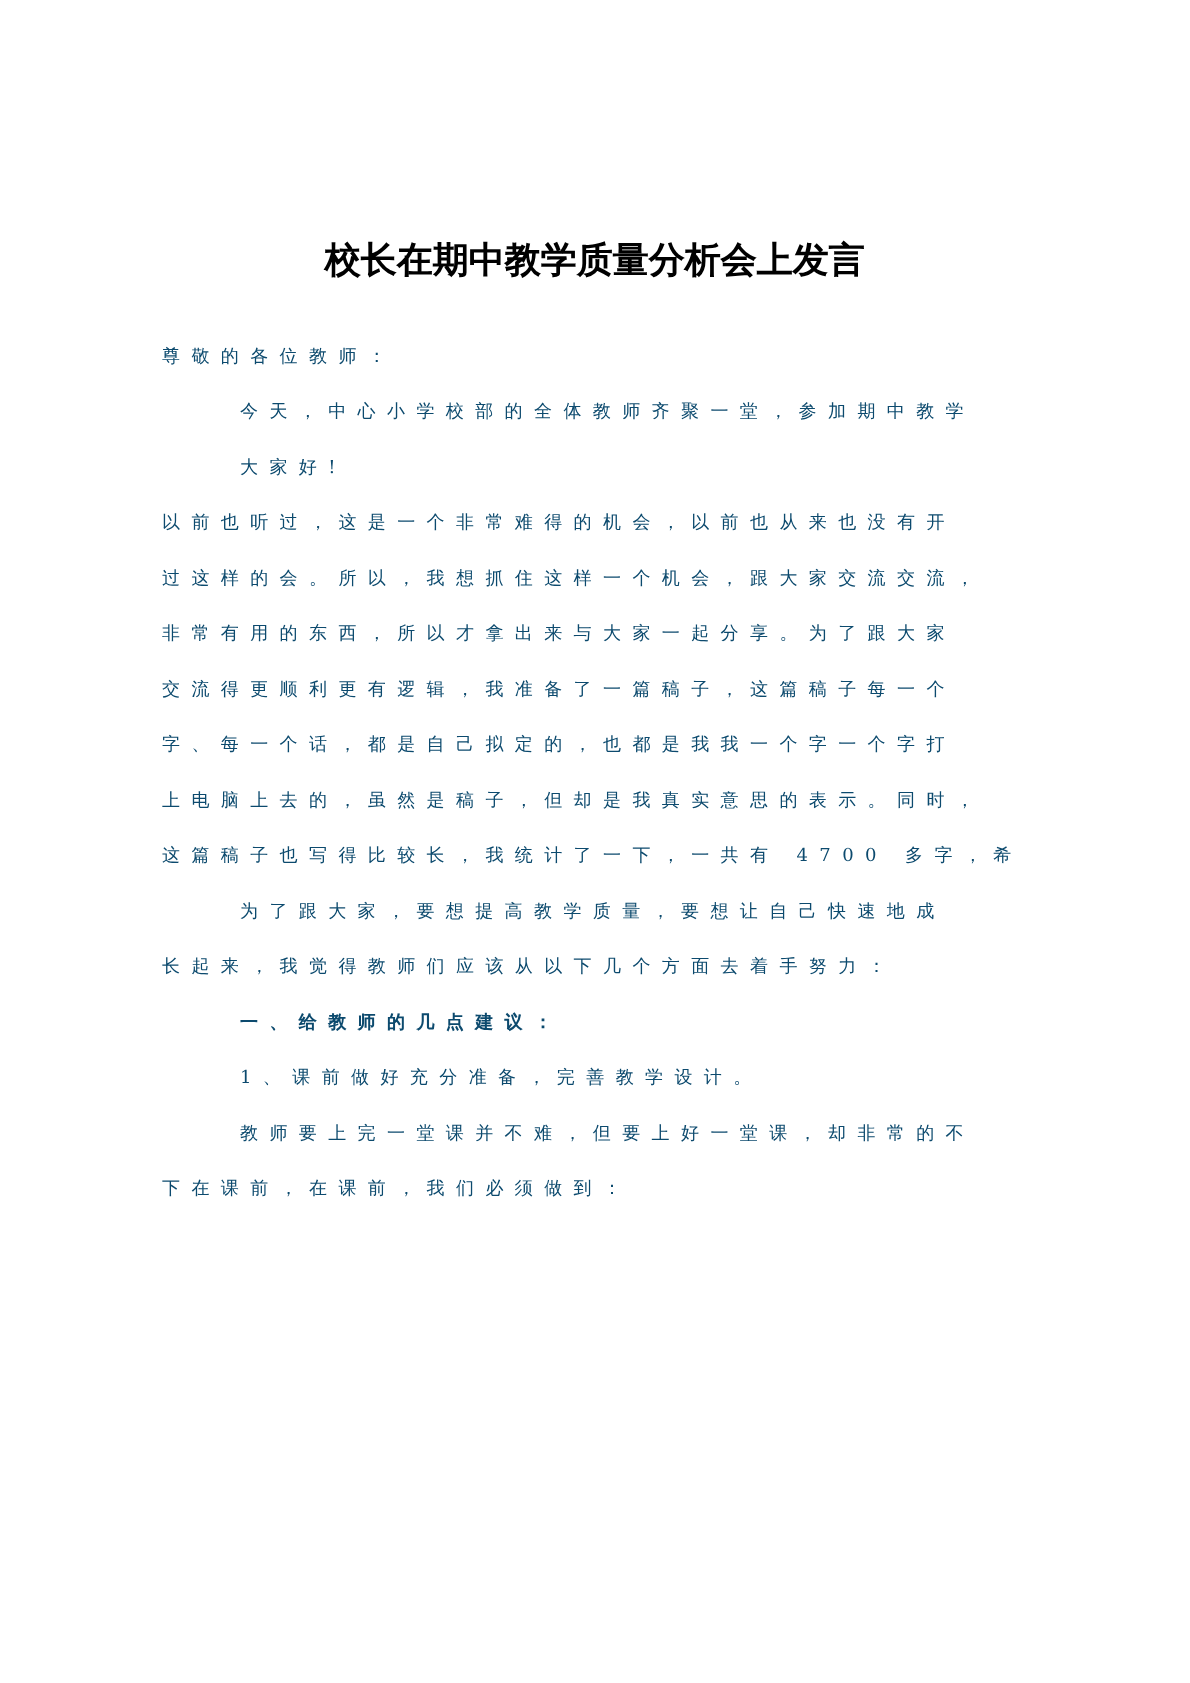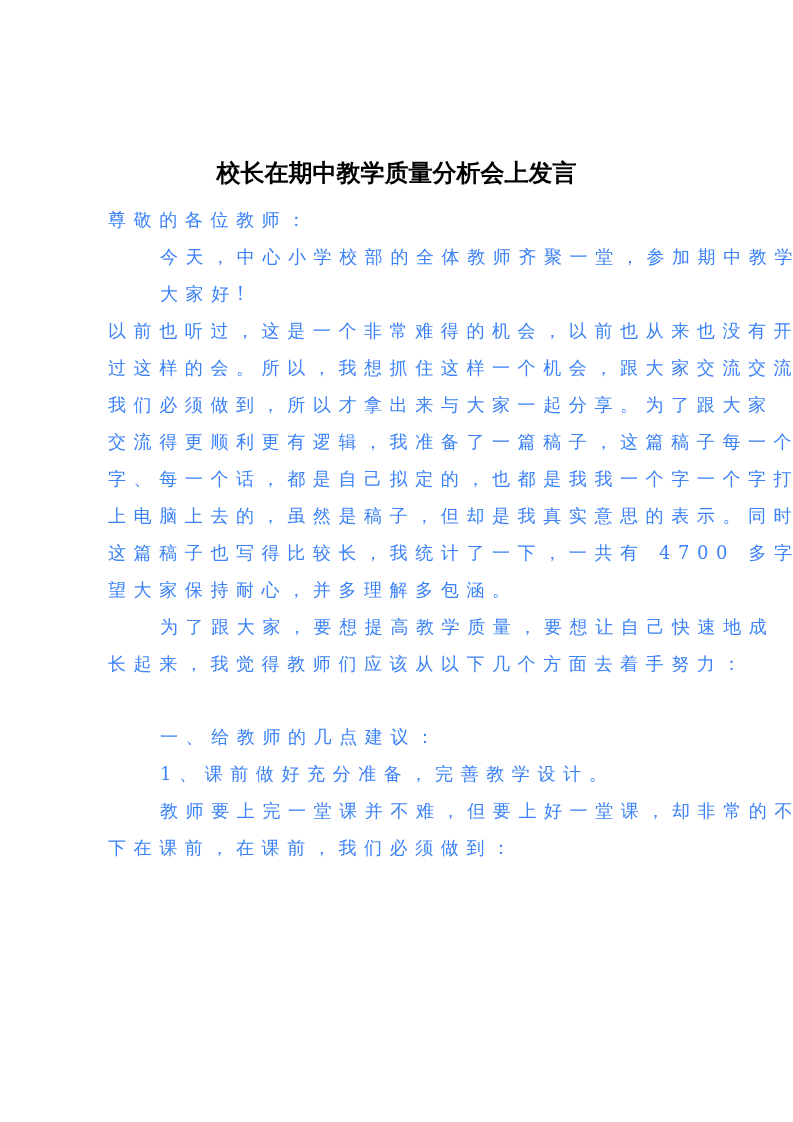--- a/index.html
+++ b/index.html
@@ -31,56 +31,55 @@
       font-family: "DejaVu Sans", sans-serif;
       font-weight: bold;
       font-size: 24px;
       letter-spacing: 0px;
       line-height: 36px;
       color: #000000;
     }
     .body-text {
       position: absolute;
       left: 108px;
-      top: 201px;
+      top: 219px;
       width: 582px;
       font-family: "DejaVu Serif", serif;
-      font-size: 18px;
+      font-size: 12px;
       line-height: 37px;
       letter-spacing: 7.6px;
-      color: #3b82f6;
+      color: #0c4a6e;
       text-align: justify;
     }
     .line {
       display: block;
       white-space: nowrap;
       height: 37px;
       overflow: visible;
     }
     .indent { padding-left: 52px; }
-    .bold { font-weight: normal; font-family: "DejaVu Sans", sans-serif; margin-top: 36px; }
+    .bold { font-weight: bold; font-family: "DejaVu Sans", sans-serif; }
   </style>
 </head>
 <body>
 
 <div class="page">
   <div class="title">校长在期中教学质量分析会上发言</div>
 
   <div class="body-text">
     <span class="line">尊敬的各位教师：</span>
     <span class="line indent">今天，中心小学校部的全体教师齐聚一堂，参加期中教学</span>
     <span class="line indent">大家好!</span>
     <span class="line">以前也听过，这是一个非常难得的机会，以前也从来也没有开</span>
     <span class="line">过这样的会。所以，我想抓住这样一个机会，跟大家交流交流，</span>
-    <span class="line">我们必须做到，所以才拿出来与大家一起分享。为了跟大家</span>
+    <span class="line">非常有用的东西，所以才拿出来与大家一起分享。为了跟大家</span>
     <span class="line">交流得更顺利更有逻辑，我准备了一篇稿子，这篇稿子每一个</span>
     <span class="line">字、每一个话，都是自己拟定的，也都是我我一个字一个字打</span>
     <span class="line">上电脑上去的，虽然是稿子，但却是我真实意思的表示。同时，</span>
     <span class="line">这篇稿子也写得比较长，我统计了一下，一共有 4700 多字，希</span>
-    <span class="line">望大家保持耐心，并多理解多包涵。</span>
     <span class="line indent">为了跟大家，要想提高教学质量，要想让自己快速地成</span>
     <span class="line">长起来，我觉得教师们应该从以下几个方面去着手努力：</span>
     <span class="line indent bold">一、给教师的几点建议：</span>
     <span class="line indent">1、课前做好充分准备，完善教学设计。</span>
     <span class="line indent">教师要上完一堂课并不难，但要上好一堂课，却非常的不</span>
     <span class="line">下在课前，在课前，我们必须做到：</span>
   </div>
 </div>
 
 </body></html>

